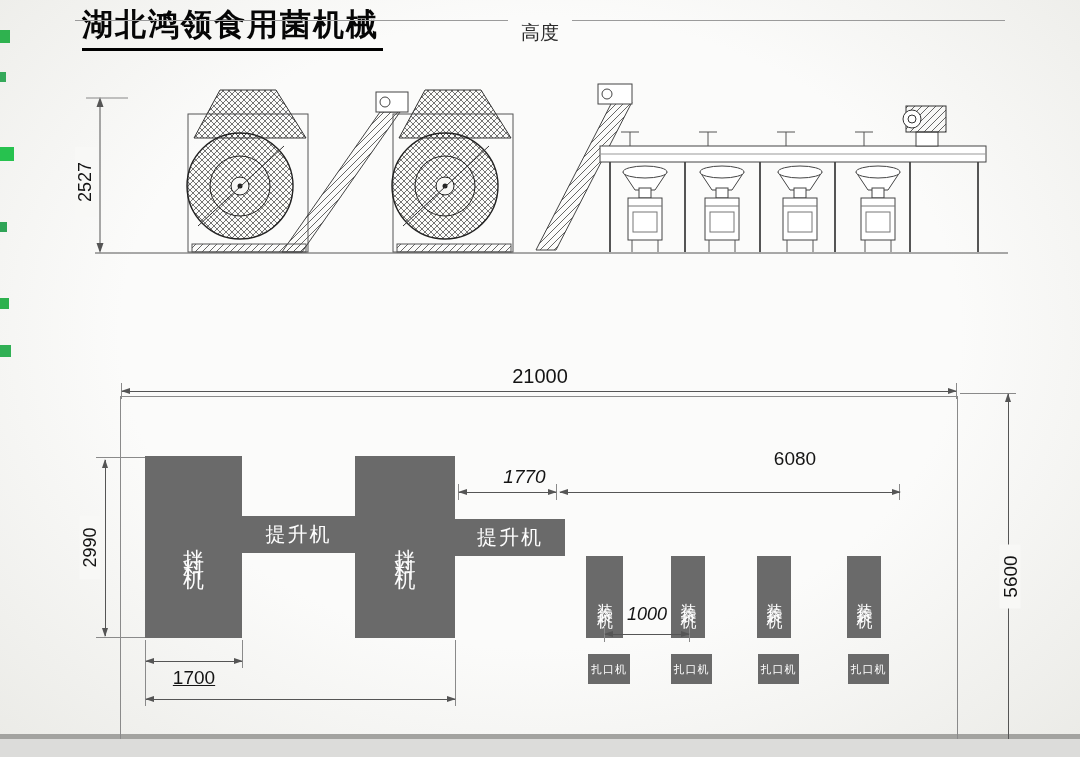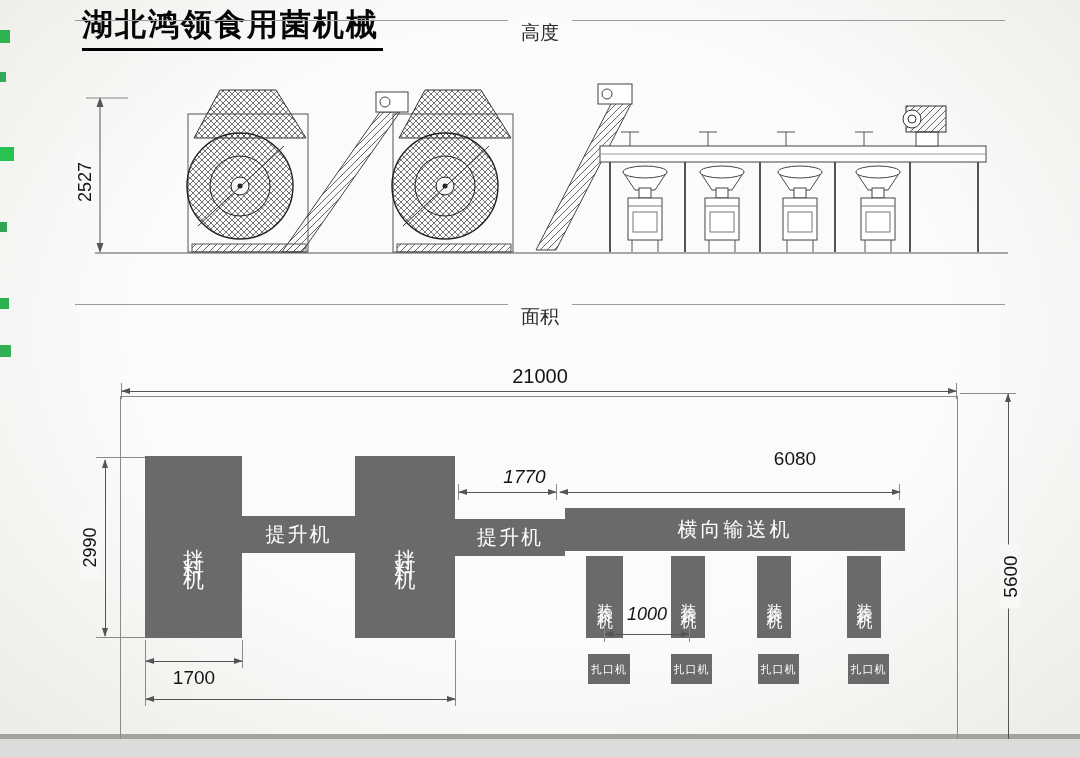--- a/index.html
+++ b/index.html
@@ -120,25 +120,20 @@
     <g>
       <rect x="846" y="56" width="22" height="14" fill="#fff" stroke="#444"></rect>
       <rect x="836" y="30" width="40" height="26" fill="url(#dh)" stroke="#333"></rect>
       <circle cx="842" cy="43" r="9" fill="#fff" stroke="#333"></circle>
       <circle cx="842" cy="43" r="4" fill="none" stroke="#333"></circle>
     </g>
   </svg>
 
   <div class="dlabel rot" style="left:51px;top:171px;width:70px;height:22px;font-size:18px;">2527</div>
 
-  <div class="divider" style="left:75px;top:304px;width:930px;height:26px;">
-    <div class="line"></div>
-    <span>面积</span>
-    <div class="line"></div>
-  </div>
 
   <div class="outline" style="left:120px;top:396px;width:838px;height:354px;"></div>
 
   <div class="dim-h" style="left:122px;top:391px;width:834px;"></div>
   <div class="tkv" style="left:121px;top:383px;height:16px;"></div>
   <div class="tkv" style="left:956px;top:383px;height:16px;"></div>
   <div class="dlabel" style="left:490px;top:365px;width:100px;font-size:20px;">21000</div>
 
   <div class="dim-v" style="left:105px;top:460px;height:176px;"></div>
   <div class="tkh" style="left:96px;top:457px;width:52px;"></div>
@@ -152,21 +147,20 @@
 
   <div class="dim-h" style="left:459px;top:492px;width:97px;"></div>
   <div class="tkv" style="left:458px;top:484px;height:16px;"></div>
   <div class="tkv" style="left:556px;top:484px;height:16px;"></div>
   <div class="dlabel" style="left:482px;top:466px;width:85px;font-size:19px;font-style:italic;">1770</div>
 
   <div class="dim-h" style="left:560px;top:492px;width:340px;"></div>
   <div class="tkv" style="left:899px;top:484px;height:16px;"></div>
   <div class="dlabel" style="left:750px;top:448px;width:90px;font-size:19px;">6080</div>
 
-  <div class="block" style="left:565px;top:508px;width:340px;height:43px;font-size:20px;letter-spacing:3px;">横向输送机</div>
 
   <div class="block vtext" style="left:586px;top:556px;width:37px;height:82px;font-size:16px;letter-spacing:5px;">装袋机</div>
   <div class="block vtext" style="left:671px;top:556px;width:34px;height:82px;font-size:16px;letter-spacing:5px;">装袋机</div>
   <div class="block vtext" style="left:757px;top:556px;width:34px;height:82px;font-size:16px;letter-spacing:5px;">装袋机</div>
   <div class="block vtext" style="left:847px;top:556px;width:34px;height:82px;font-size:16px;letter-spacing:5px;">装袋机</div>
 
   <div class="dlabel" style="left:604px;top:604px;width:86px;font-size:18px;font-style:italic;">1000</div>
   <div class="dim-h" style="left:605px;top:634px;width:84px;"></div>
   <div class="tkv" style="left:604px;top:626px;height:16px;"></div>
   <div class="tkv" style="left:689px;top:626px;height:16px;"></div>
@@ -174,21 +168,21 @@
   <div class="block" style="left:588px;top:654px;width:42px;height:30px;font-size:11px;letter-spacing:1px;">扎口机</div>
   <div class="block" style="left:671px;top:654px;width:41px;height:30px;font-size:11px;letter-spacing:1px;">扎口机</div>
   <div class="block" style="left:758px;top:654px;width:41px;height:30px;font-size:11px;letter-spacing:1px;">扎口机</div>
   <div class="block" style="left:848px;top:654px;width:41px;height:30px;font-size:11px;letter-spacing:1px;">扎口机</div>
 
 
   <div class="tkv" style="left:145px;top:640px;height:66px;"></div>
   <div class="tkv" style="left:242px;top:640px;height:28px;"></div>
   <div class="tkv" style="left:455px;top:640px;height:66px;"></div>
   <div class="dim-h" style="left:146px;top:661px;width:96px;"></div>
-  <div class="dlabel" style="left:146px;top:667px;width:96px;font-size:19px;">1700</div>
+  <div class="dlabel" style="left:146px;top:667px;width:96px;font-size:19px;text-decoration:underline;">1700</div>
   <div class="dim-h" style="left:146px;top:699px;width:309px;"></div>
 
   <div class="dim-v" style="left:1008px;top:394px;height:358px;"></div>
   <div class="tkh" style="left:960px;top:393px;width:56px;"></div>
   <div class="tkh" style="left:960px;top:751px;width:56px;"></div>
   <div class="dlabel rot" style="left:978px;top:566px;width:64px;height:21px;font-size:19px;">5600</div>
 
 </div>
 
 </body></html>

